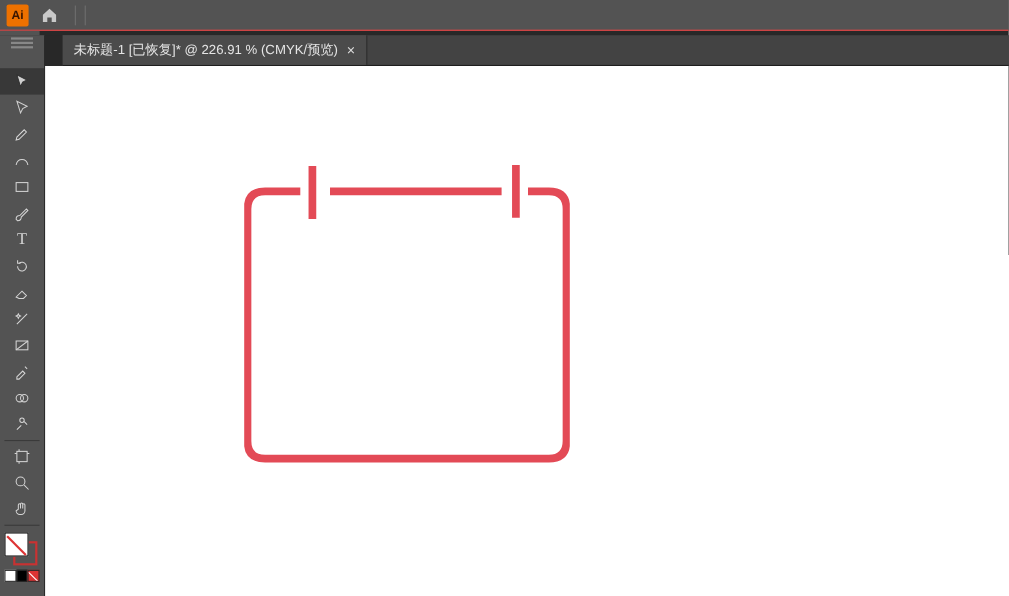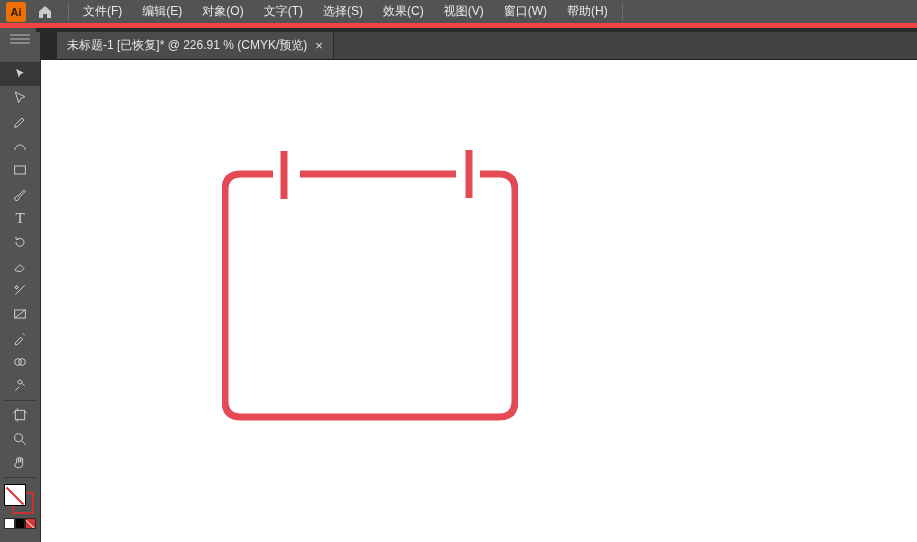--- a/index.html
+++ b/index.html
@@ -1,19 +1,19 @@
 <!DOCTYPE html>
 <html><head>
 <meta charset="utf-8">
 <style>
   * { margin:0; padding:0; box-sizing:border-box; font-family:"Segoe UI",Arial,sans-serif; }
   body { width:917px; height:542px; background:#282828; overflow:hidden; position:relative; }
 
   
-  .topbar { height:28px; background:#535353; display:flex; align-items:center; border-bottom:5px solid #ef4444;}
+  .topbar { height:28px; background:#535353; display:flex; align-items:center; border-bottom:1px solid #ef4444;}
   .logo { width:20px; height:20px; background:#ed7100; font-size:11px; font-weight:700; color:#3a1600; display:flex; align-items:center; justify-content:center; margin:0 8px 0 6px; border-radius:2px;}
   .home { width:22px; height:22px; display:flex; align-items:center; justify-content:center; margin-right:8px; color:#d8d8d8; cursor:default;}
   .home svg{width:16px;height:16px;fill:#c9c9c9;}
   .menu { display:flex; gap:0; }
   .menu .mi { color:#e8e8e8; font-size:12px; padding:6px 10px; cursor:default; white-space:nowrap;}
   .divider{width:1px;height:18px;background:#6e6e6e;margin:0 4px;}
 
   
   .orange-accent{ position:absolute; top:28px; left:0; width:36px; height:4px; background:#535353;}
 
@@ -59,31 +59,20 @@
 <body>
 
 <div class="topbar">
   <div class="logo">Ai</div>
   <div class="home">
     <svg viewBox="0 0 24 24">
         <path d="M3 11 12 3l9 8v10h-6v-6H9v6H3z"></path>
       </svg>
   </div>
   <div class="divider"></div>
-  <div class="menu">
-    <div class="mi">文件(F)</div>
-    <div class="mi">编辑(E)</div>
-    <div class="mi">对象(O)</div>
-    <div class="mi">文字(T)</div>
-    <div class="mi">选择(S)</div>
-    <div class="mi">效果(C)</div>
-    <div class="mi">视图(V)</div>
-    <div class="mi">窗口(W)</div>
-    <div class="mi">帮助(H)</div>
-  </div>
   <div class="divider"></div>
 </div>
 <div class="orange-accent"></div>
 
 <div class="main">
 
   <div class="toolbox">
     <div class="toolgrip">
         <span></span>
       </div>

